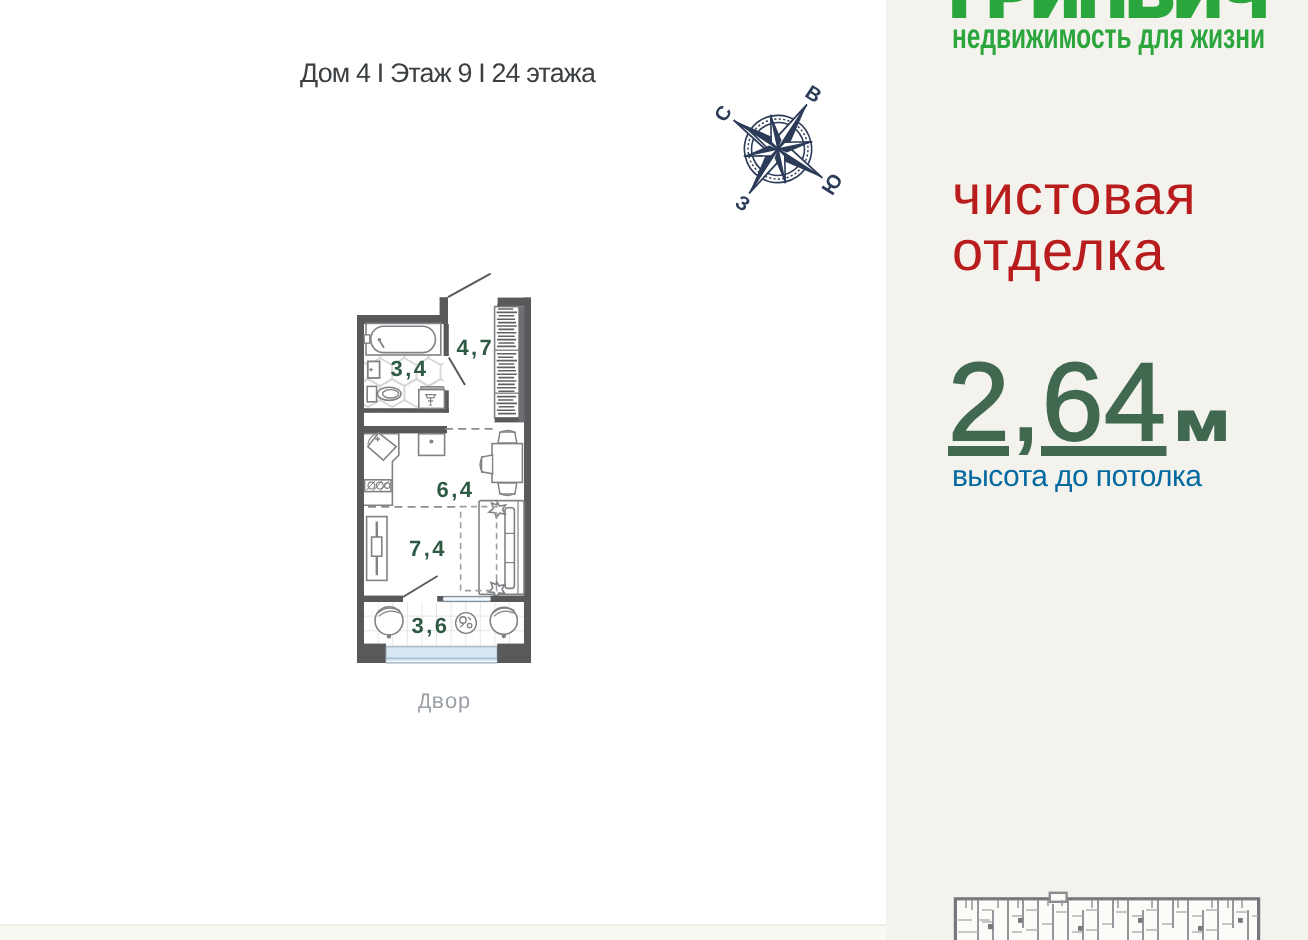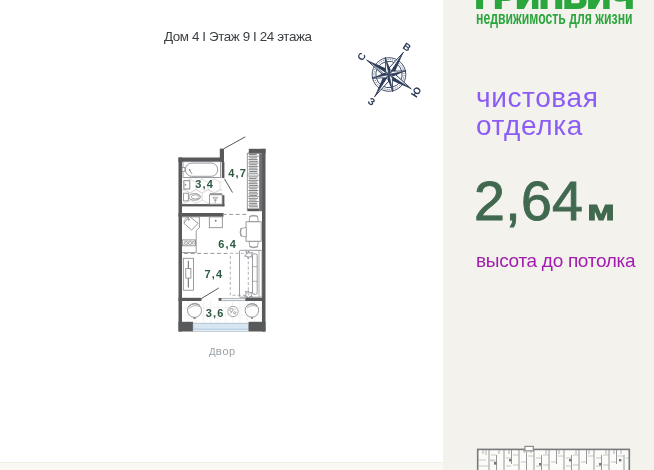--- a/index.html
+++ b/index.html
@@ -13,27 +13,27 @@
 <div class="abs" style="left:443px;top:0;width:211px;height:470px;background:#f3f2ed;"></div>
 
 <div class="abs" style="left:0;top:462px;width:443px;height:8px;background:#f9f8f3;border-top:1px solid #efede6;"></div>
 
 <div class="abs" style="left:443px;top:0;width:211px;height:9px;overflow:hidden;">
   <div class="abs" style="left:32px;top:-22px;font-size:33px;font-weight:700;color:#2ba63d;letter-spacing:0px;-webkit-text-stroke:2.2px #2ba63d;white-space:nowrap;">ГРИНВИЧ</div>
 </div>
 
 <div class="abs" style="left:476px;top:7.5px;font-size:17.5px;font-weight:700;color:#2ba63d;letter-spacing:0px;white-space:nowrap;transform:scaleX(0.70);transform-origin:left top;">недвижимость для жизни</div>
 
-<div class="abs" style="left:476px;top:84px;font-size:28px;line-height:27.5px;letter-spacing:0.6px;color:#8b5cf6;">чистовая<br>отделка</div>
-
-<div class="abs" style="left:474px;top:169px;font-size:55.5px;letter-spacing:0.3px;color:#41694f;-webkit-text-stroke:0.9px #41694f;white-space:nowrap;">2,64<span style="display:inline-block;width:4px;"></span><span style="font-size:27px;font-weight:700;display:inline-block;transform:scaleX(1.4);transform-origin:left bottom;">м</span></div>
-
-<div class="abs" style="left:476px;top:230px;font-size:19px;letter-spacing:-0.3px;color:#a21caf;white-space:nowrap;margin-top:20px;">высота до потолка</div>
-
-<div class="abs" style="left:164px;top:29px;font-size:13.4px;letter-spacing:-0.4px;color:#3c4043;white-space:nowrap;">Дом 4 I Этаж 9 I 24 этажа</div>
+<div class="abs" style="left:476px;top:84px;font-size:28px;line-height:27.5px;letter-spacing:0.6px;color:#b91c1c;">чистовая<br>отделка</div>
+
+<div class="abs" style="left:474px;top:169px;font-size:55.5px;letter-spacing:0.3px;color:#41694f;-webkit-text-stroke:0.9px #41694f;white-space:nowrap;text-decoration:underline;">2,64<span style="display:inline-block;width:4px;"></span><span style="font-size:27px;font-weight:700;display:inline-block;transform:scaleX(1.4);transform-origin:left bottom;">м</span></div>
+
+<div class="abs" style="left:476px;top:230px;font-size:15px;letter-spacing:-0.3px;color:#0369a1;white-space:nowrap;">высота до потолка</div>
+
+<div class="abs" style="left:150px;top:29px;font-size:13.4px;letter-spacing:-0.4px;color:#3c4043;white-space:nowrap;">Дом 4 I Этаж 9 I 24 этажа</div>
 
 <div class="abs" style="left:209px;top:346px;font-size:11px;color:#9aa0a6;font-family:Liberation Mono, monospace;">Двор</div>
 
 <svg class="abs" style="left:0;top:0;" width="654" height="470" viewBox="0 0 654 470">
   <defs>
     <pattern id="hex" width="12.1" height="21" patternUnits="userSpaceOnUse" patternTransform="translate(184,179)">
       <g fill="none" stroke="#d4d4d4" stroke-width="0.8">
         <path d="M6.05 0 L12.1 3.5 L12.1 10.5 L6.05 14 L0 10.5 L0 3.5 Z"></path>
         <path d="M6.05 0 L12.1 3.5 L12.1 10.5 L6.05 14 L0 10.5 L0 3.5 Z" transform="translate(-6.05,10.5)"></path>
         <path d="M6.05 0 L12.1 3.5 L12.1 10.5 L6.05 14 L0 10.5 L0 3.5 Z" transform="translate(6.05,10.5)"></path>

